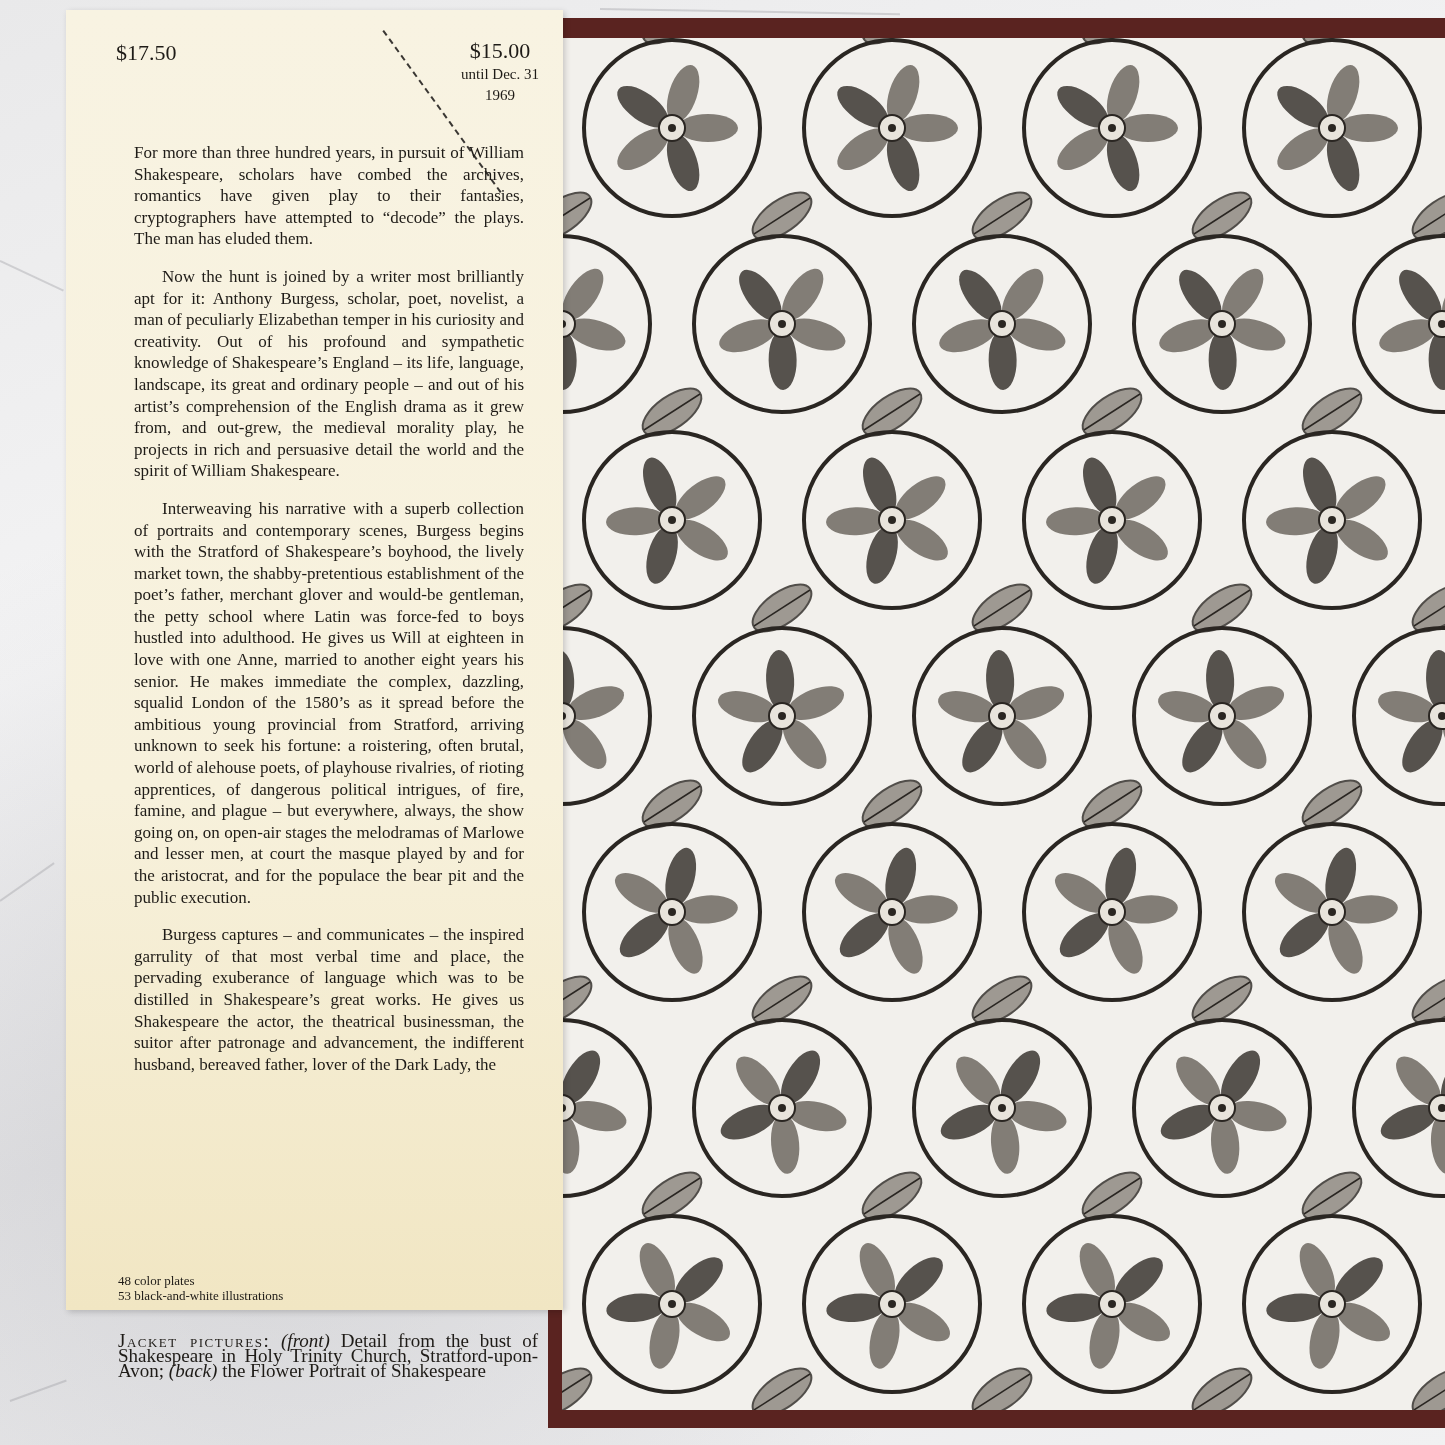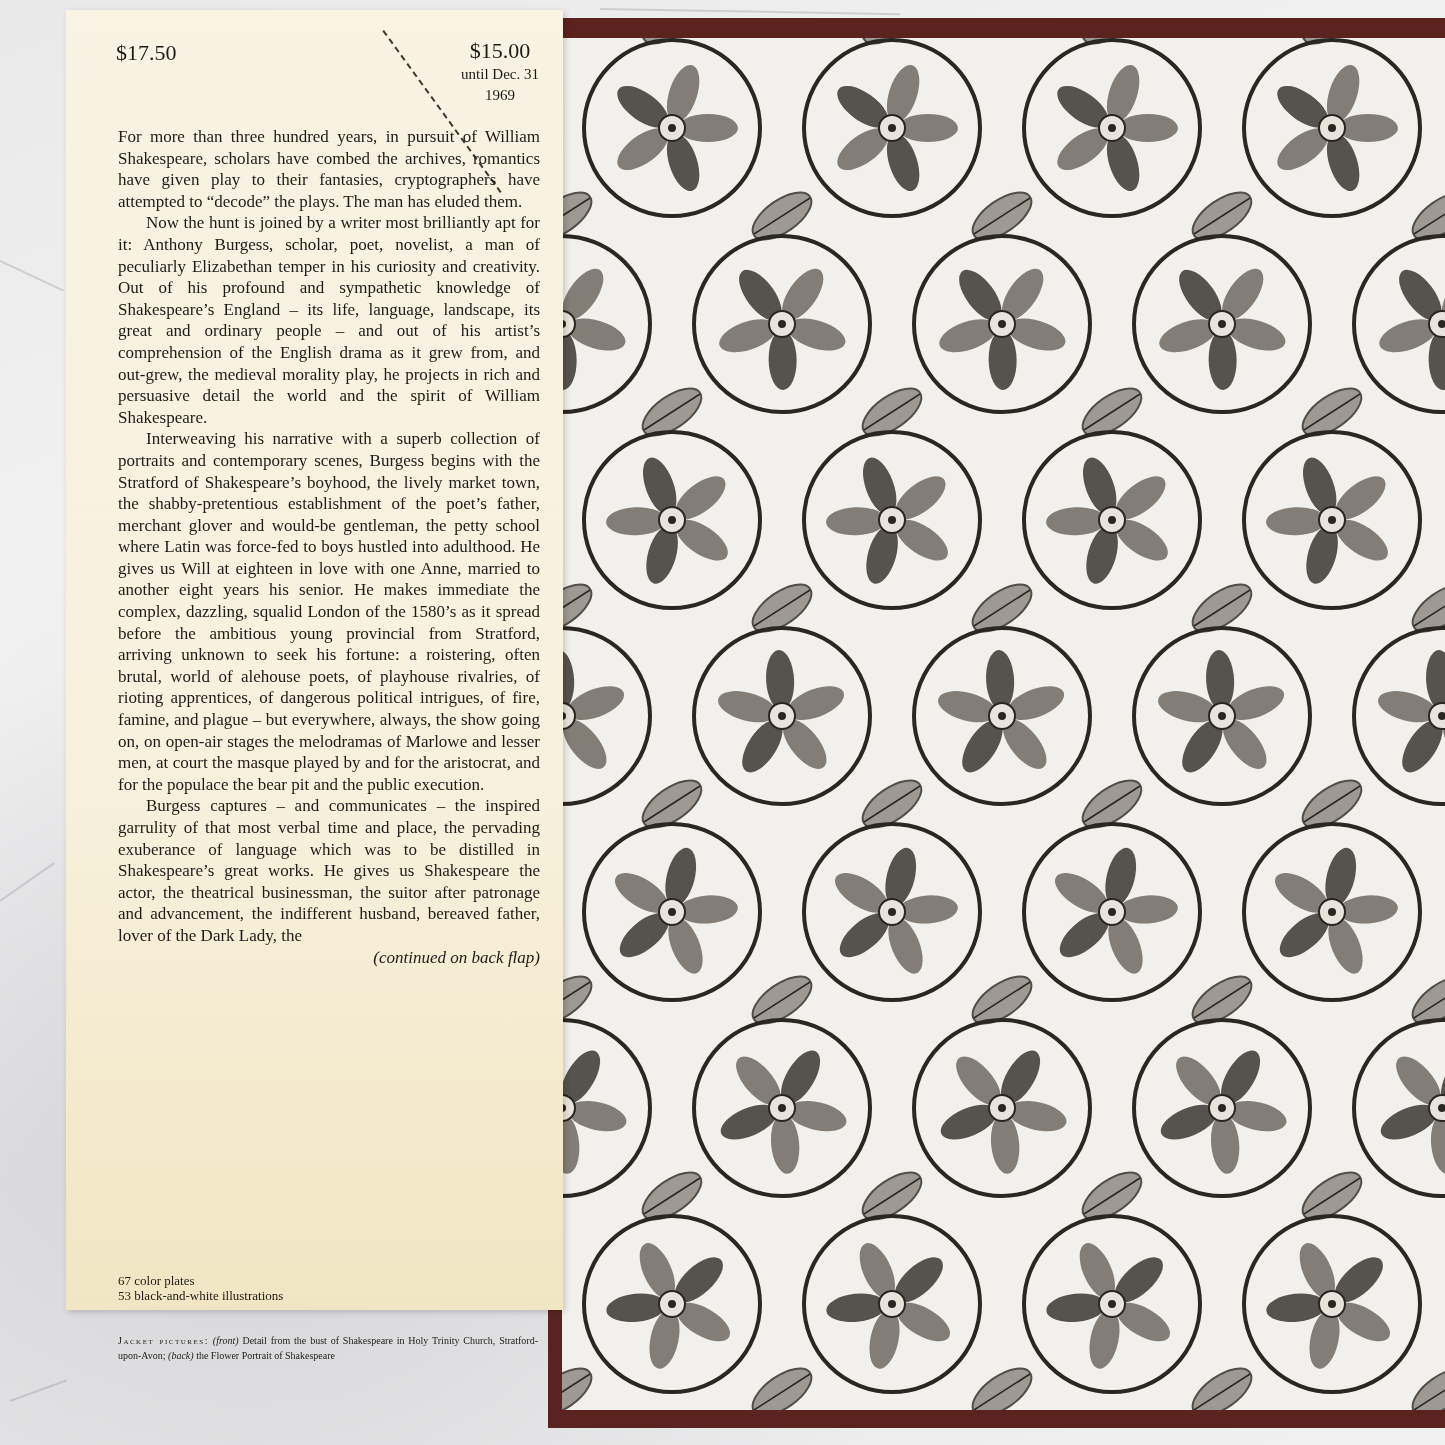--- a/index.html
+++ b/index.html
@@ -30,26 +30,26 @@
   .price-right { position:absolute; right:24px; top:30px; text-align:center; font-size:22px; line-height:1; }
   .price-right .until { font-size:15px; display:block; margin-top:3px; line-height:18px; }
   .dashed-line {
     position:absolute; left:318px; top:20px; width:200px; height:0;
     border-top:2px dashed #3a3733; transform-origin:left top; transform:rotate(54deg);
   }
   .body-text {
     position:absolute; left:52px; top:116px; width:422px;
     font-size:17px; line-height:21.6px; text-align:justify;
   }
-  .body-text p { margin:0; text-indent:0; }
+  .body-text p { margin:16px; text-indent:0; }
   .body-text p.indent { text-indent:28px; }
   .continued { text-align:right; font-style:italic; margin-top:0; }
   .plates { position:absolute; left:52px; top:1263px; font-size:13px; line-height:15px; }
   .jacket {
-    position:absolute; left:52px; top:1323px; width:420px; font-size:10px; line-height:15px;
+    position:absolute; left:52px; top:1323px; width:420px; font-size:19px; line-height:15px;
     text-align:justify;
   }
   .smallcaps { font-variant:small-caps; letter-spacing:1.5px; }
   .ital { font-style:italic; }
 </style>
 </head>
 <body>
 
 <div class="marble-vein" style="left:0;top:260px;width:70px;transform:rotate(25deg);"></div>
 <div class="marble-vein" style="left:0;top:900px;width:66px;transform:rotate(-35deg);"></div>
@@ -610,25 +610,24 @@
     <span>$15.00</span>
     <span class="until">until Dec. 31</span>
     <span class="until">1969</span>
   </div>
 
   <div class="body-text">
     <p>For more than three hundred years, in pursuit of William Shakespeare, scholars have combed the archives, romantics have given play to their fantasies, cryptographers have attempted to “decode” the plays. The man has eluded them.</p>
     <p class="indent">Now the hunt is joined by a writer most brilliantly apt for it: Anthony Burgess, scholar, poet, novelist, a man of peculiarly Elizabethan temper in his curiosity and creativity. Out of his profound and sympathetic knowledge of Shakespeare’s England – its life, language, landscape, its great and ordinary people – and out of his artist’s comprehension of the English drama as it grew from, and out-grew, the medieval morality play, he projects in rich and persuasive detail the world and the spirit of William Shakespeare.</p>
     <p class="indent">Interweaving his narrative with a superb collection of portraits and contemporary scenes, Burgess begins with the Stratford of Shakespeare’s boyhood, the lively market town, the shabby-pretentious establishment of the poet’s father, merchant glover and would-be gentleman, the petty school where Latin was force-fed to boys hustled into adulthood. He gives us Will at eighteen in love with one Anne, married to another eight years his senior. He makes immediate the complex, dazzling, squalid London of the 1580’s as it spread before the ambitious young provincial from Stratford, arriving unknown to seek his fortune: a roistering, often brutal, world of alehouse poets, of playhouse rivalries, of rioting apprentices, of dangerous political intrigues, of fire, famine, and plague – but everywhere, always, the show going on, on open-air stages the melodramas of Marlowe and lesser men, at court the masque played by and for the aristocrat, and for the populace the bear pit and the public execution.</p>
     <p class="indent">Burgess captures – and communicates – the inspired garrulity of that most verbal time and place, the pervading exuberance of language which was to be distilled in Shakespeare’s great works. He gives us Shakespeare the actor, the theatrical businessman, the suitor after patronage and advancement, the indifferent husband, bereaved father, lover of the Dark Lady, the</p>
-    <p class="continued">(continued on back flap)</p>
   </div>
 
   <div class="plates">
-    <div>67 color plates</div>
+    <div>48 color plates</div>
     <div>53 black-and-white illustrations</div>
   </div>
 
   <div class="jacket">
     <span class="smallcaps">Jacket pictures:</span>
     <span class="ital">(front)</span>
     <span>Detail from the bust of Shakespeare in Holy Trinity Church, Stratford-upon-Avon;</span>
     <span class="ital">(back)</span>
     <span>the Flower Portrait of Shakespeare</span>
   </div>

